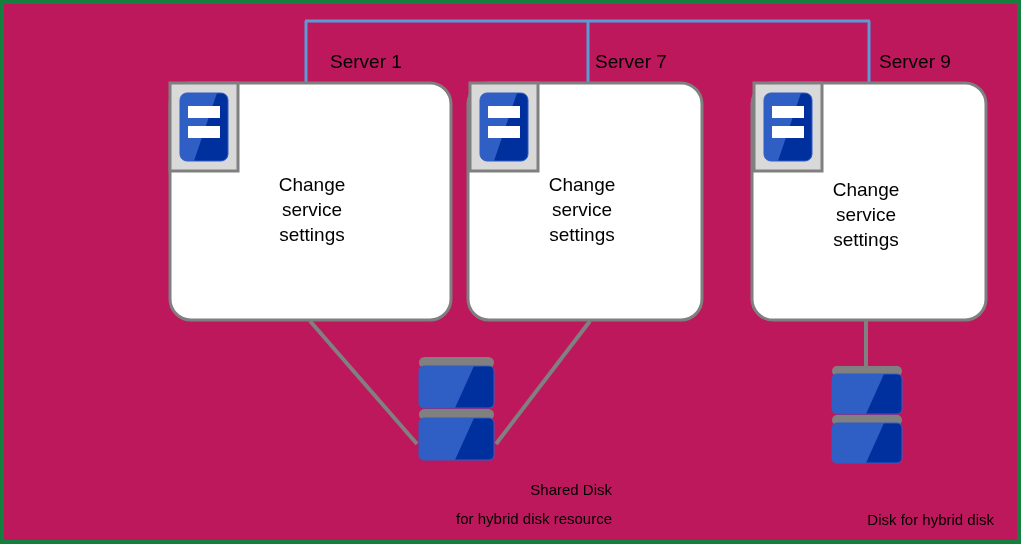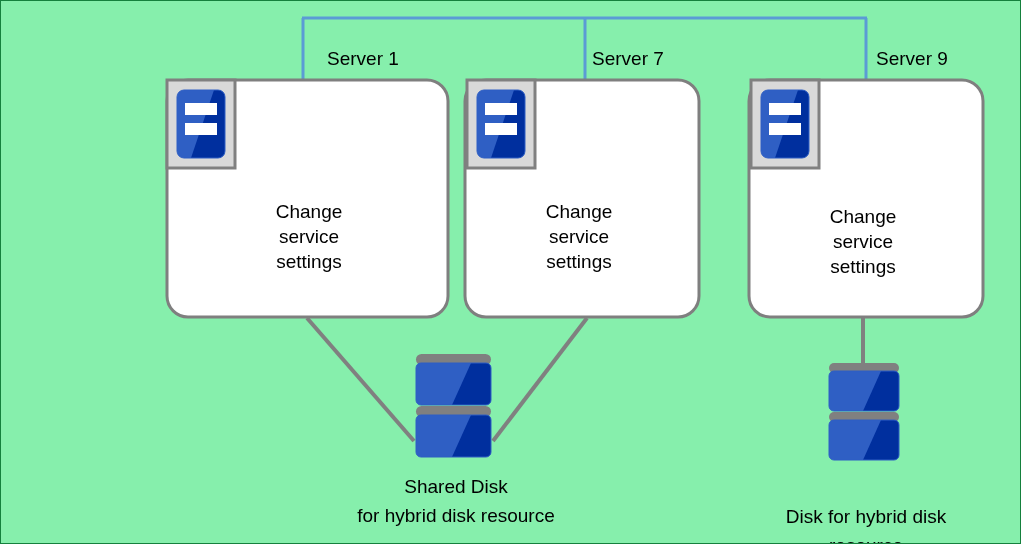--- a/index.html
+++ b/index.html
@@ -8,22 +8,22 @@
     padding: 0;
     background: #ffffff;
   }
   body {
     font-family: "Liberation Sans", sans-serif;
   }
   #canvas {
     position: relative;
     width: 1021px;
     height: 544px;
-    background: #86efac;
-    border: 1px solid #15803d;
+    background: #be185d;
+    border: 4px solid #15803d;
     box-sizing: border-box;
     overflow: hidden;
     padding-left: 40px;
   }
   #svg-layer {
     position: absolute;
     left: 0;
     top: 0;
     width: 1021px;
     height: 544px;
@@ -35,28 +35,27 @@
     white-space: nowrap;
     line-height: 1;
   }
   .srv-box-text {
     position: absolute;
     font-size: 19px;
     color: #000000;
     line-height: 25px;
     text-align: center;
     white-space: pre-line;
-    margin-top: 30px;
   }
   .disk-caption {
     position: absolute;
-    font-size: 19px;
+    font-size: 15px;
     color: #000000;
     line-height: 29px;
-    text-align: center;
+    text-align: right;
     white-space: pre-line;
   }
 </style>
 </head>
 <body>
 
 <div id="canvas">
 
   <svg id="svg-layer" viewBox="0 0 1021 544">
     <defs>

